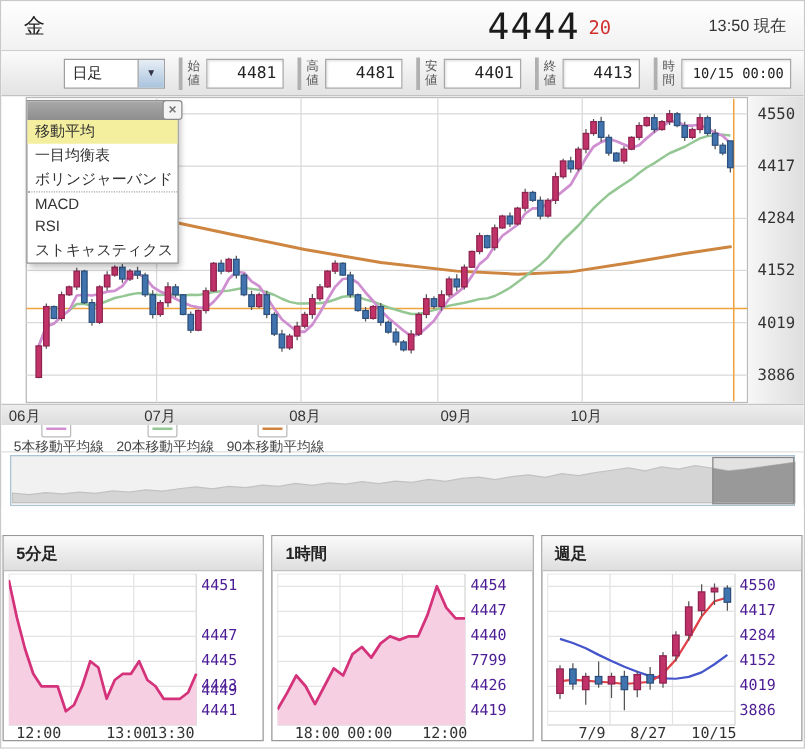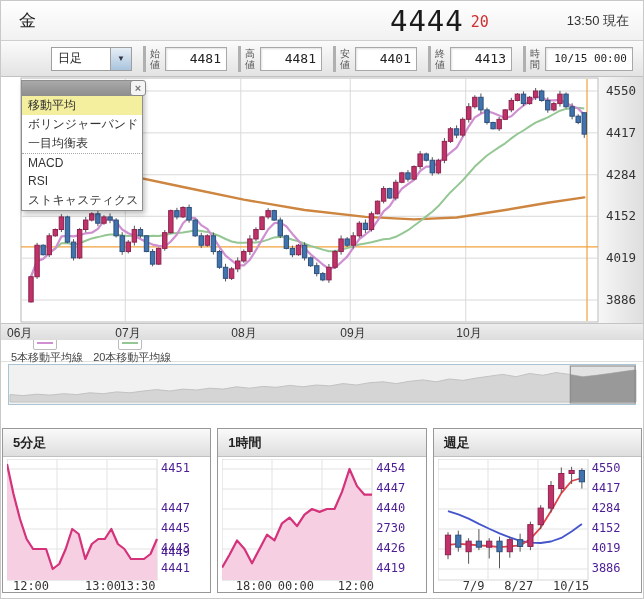--- a/index.html
+++ b/index.html
@@ -343,50 +343,56 @@
         <rect x="568.92" y="29.740000000000002" width="4.4" height="9.443999999999996" fill="#4173ae" stroke="#2d507c" stroke-width="1"></rect>
         <line x1="577.2" y1="37.27945999999994" x2="577.2" y2="47.211400000000005" stroke="#555" stroke-width="1"></line>
         <rect x="575" y="39.184" width="4.4" height="6.2960000000000065" fill="#4173ae" stroke="#2d507c" stroke-width="1"></rect>
         <line x1="583.28" y1="35.7212" x2="583.28" y2="60.9052" stroke="#555" stroke-width="1"></line>
         <rect x="581.0799999999999" y="35.7212" width="4.4" height="21.406399999999998" fill="#4173ae" stroke="#2d507c" stroke-width="1"></rect>
       </svg>
     <div class="months" id="months">
         <span class="first" style="left: 6px;">06月</span>
         <span style="left: 127px;">07月</span>
         <span style="left: 243px;">08月</span>
-        <span style="left: 352px;">09月</span>
+        <span style="left: 364px;">09月</span>
         <span style="left: 468px;">10月</span>
       </div>
     <div class="menu">
       <div class="menu-bar">
         <div class="menu-close">×</div>
       </div>
       <div id="menu-items">
           <div class="menu-item sel">移動平均</div>
+          <div class="menu-item">一目均衡表</div>
           <div class="menu-item">ボリンジャーバンド</div>
-          <div class="menu-item">一目均衡表</div>
           <div class="menu-item sep">MACD</div>
           <div class="menu-item">RSI</div>
           <div class="menu-item">ストキャスティクス</div>
         </div>
     </div>
   </div>
 
   <div class="legend" id="legend">
       <div class="leg-item">
         <span class="leg-swatch">
           <span class="leg-line" style="background:#cf8fd0"></span>
         </span>
         <span class="leg-label">5本移動平均線</span>
       </div>
       <div class="leg-item">
         <span class="leg-swatch">
           <span class="leg-line" style="background:#94c794"></span>
         </span>
         <span class="leg-label">20本移動平均線</span>
+      </div>
+      <div class="leg-item">
+        <span class="leg-swatch">
+          <span class="leg-line" style="background:#cd8540"></span>
+        </span>
+        <span class="leg-label">90本移動平均線</span>
       </div>
     </div>
 
   <div class="nav-outer">
     <svg id="nav-svg" width="628" height="39">
         <path d="M1,37 1.0,29.6 L14.3,30.6 L27.6,29.2 L41.0,30.1 L54.3,28.7 L67.6,29.6 L80.9,27.8 L94.2,28.7 L107.6,26.9 L120.9,27.8 L134.2,26.0 L147.5,24.6 L160.8,26.0 L174.1,24.1 L187.5,25.0 L200.8,23.2 L214.1,24.1 L227.4,21.8 L240.7,23.2 L254.1,21.4 L267.4,22.3 L280.7,20.4 L294.0,21.8 L307.3,20.0 L320.7,20.9 L334.0,18.6 L347.3,20.0 L360.6,17.7 L373.9,16.8 L387.3,18.6 L400.6,16.3 L413.9,14.9 L427.2,16.8 L440.5,14.0 L453.9,15.4 L467.2,13.1 L480.5,11.2 L493.8,9.4 L507.1,11.7 L520.4,8.5 L533.8,10.3 L547.1,7.6 L560.4,9.4 L573.7,11.7 L587.0,10.3 L600.4,8.5 L613.7,6.6 L627.0,4.8 L627,37 Z" fill="#d5d5d5" stroke="#c2c2c2" stroke-width="1"></path>
         <defs>
           <clipPath id="selclip">
             <rect x="561.27" y="0" width="66.73000000000002" height="39"></rect>
           </clipPath>
@@ -447,21 +453,21 @@
             <line x1="0" y1="110" x2="150" y2="110" stroke="#e3e3e3"></line>
             <line x1="50" y1="0" x2="50" y2="121" stroke="#e3e3e3"></line>
             <line x1="100" y1="0" x2="100" y2="121" stroke="#e3e3e3"></line>
             <path d="M0,121 0.0,108.6 L7.5,95.7 L15.0,81.4 L22.5,90.0 L30.0,104.3 L37.5,90.0 L45.0,75.7 L52.5,81.4 L60.0,64.3 L67.5,58.6 L75.0,67.1 L82.5,55.7 L90.0,50.0 L97.5,52.9 L105.0,50.0 L112.5,50.0 L120.0,32.9 L127.5,10.0 L135.0,27.1 L142.5,35.7 L150.0,35.7 L150,121 Z" fill="#f7cfe2"></path>
             <path d="M0.0,108.6 L7.5,95.7 L15.0,81.4 L22.5,90.0 L30.0,104.3 L37.5,90.0 L45.0,75.7 L52.5,81.4 L60.0,64.3 L67.5,58.6 L75.0,67.1 L82.5,55.7 L90.0,50.0 L97.5,52.9 L105.0,50.0 L112.5,50.0 L120.0,32.9 L127.5,10.0 L135.0,27.1 L142.5,35.7 L150.0,35.7" fill="none" stroke="#d4327a" stroke-width="2.2" stroke-linejoin="round"></path>
           </svg>
         <div class="ylabels" id="mini1h-y">
             <span style="top: 2px;">4454</span>
             <span style="top: 22px;">4447</span>
             <span style="top: 42px;">4440</span>
-            <span style="top: 62px;">2730</span>
+            <span style="top: 62px;">7799</span>
             <span style="top: 82px;">4426</span>
             <span style="top: 102px;">4419</span>
           </div>
       </div>
       <div class="xlabels" id="mini1h-x">
           <span style="left: 35.5px;">18:00</span>
           <span style="left: 77.5px;">00:00</span>
           <span style="left: 137.5px;">12:00</span>
         </div>
     </div>

